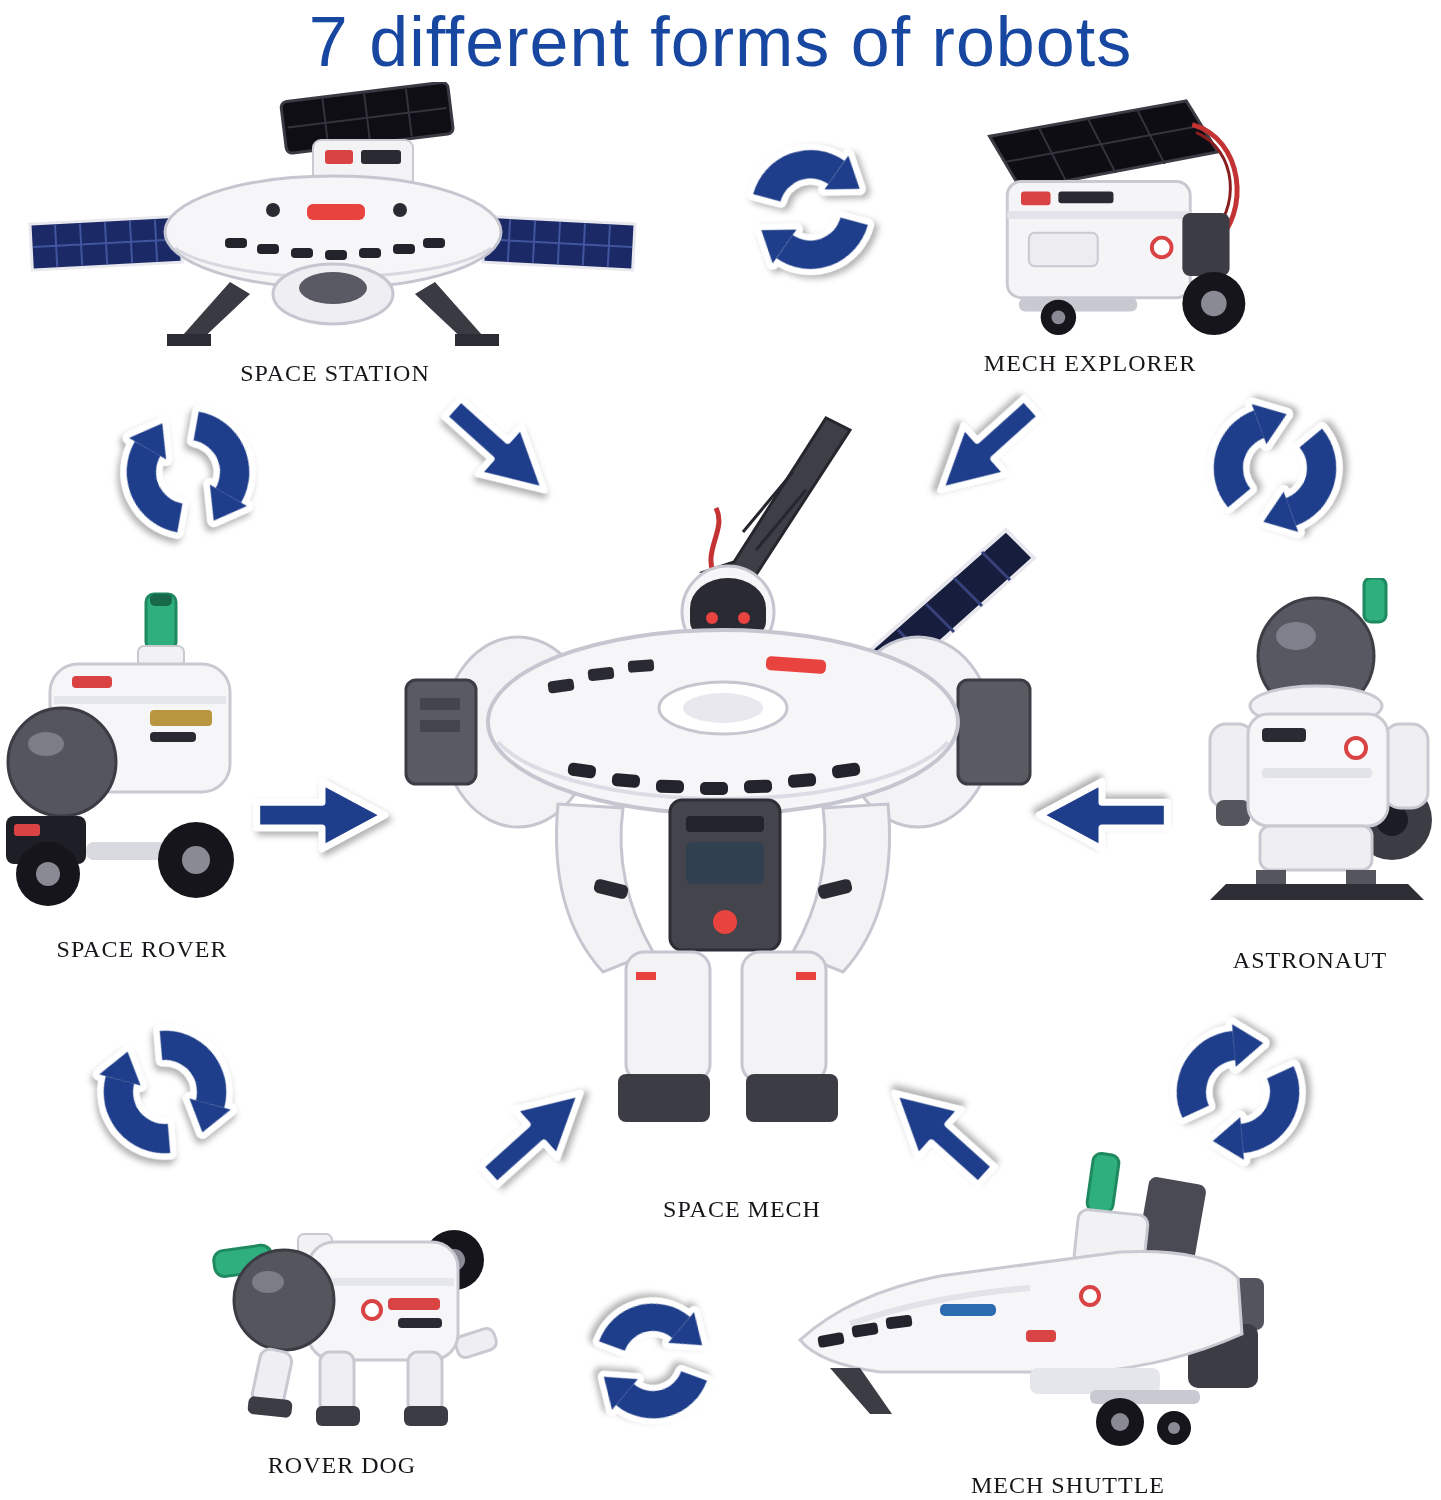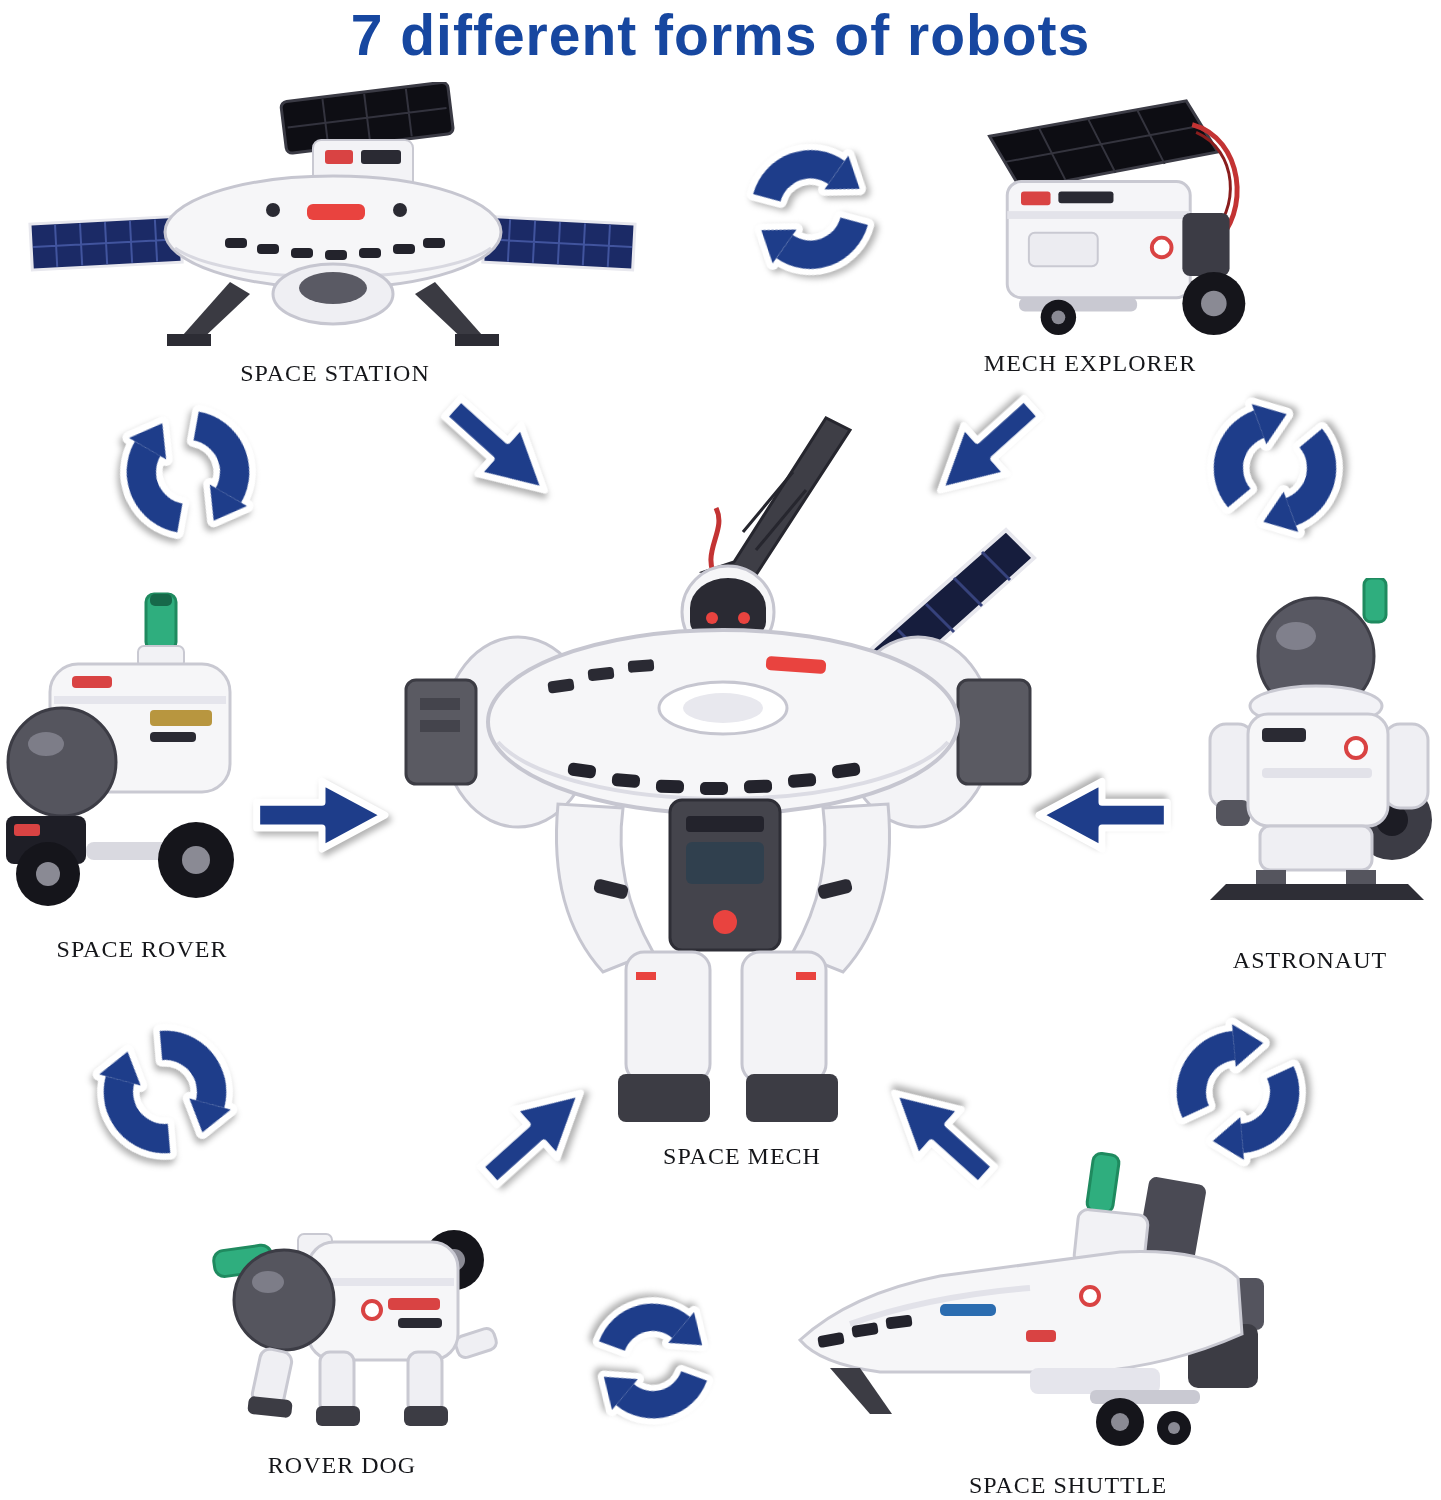--- a/index.html
+++ b/index.html
@@ -4,21 +4,21 @@
 <style>
   * { margin:0; padding:0; box-sizing:border-box; }
   html,body { background:#ffffff; }
   body { font-family:"Liberation Sans", sans-serif; }
   .canvas {
     position:relative; width:1441px; height:1500px;
     background:#ffffff; overflow:hidden; margin:0 auto;
   }
   .title {
     position:absolute; top:2px; left:0; width:100%;
-    text-align:center; font-size:57px; font-weight:bold;
+    text-align:center; font-size:70px; font-weight:normal;
     color:#1747a0; letter-spacing:1px;
   }
   .label {
     position:absolute; width:300px; text-align:center;
     font-family:"Liberation Serif", serif; font-size:24px;
     color:#15161a; letter-spacing:1px; white-space:nowrap;
   }
   .fig { position:absolute; }
   .fig svg { display:block; width:100%; height:auto; }
   .arrow { position:absolute; filter:drop-shadow(3px 4px 3px rgba(0,0,0,0.30)); }
@@ -204,21 +204,21 @@
       <rect x="196" y="470" width="34" height="14" rx="5" fill="#2a2a33" transform="rotate(14 213 477)"></rect>
       <rect x="420" y="470" width="34" height="14" rx="5" fill="#2a2a33" transform="rotate(-14 437 477)"></rect>
       <rect x="228" y="540" width="84" height="130" rx="18" fill="#f3f3f6" stroke="#c6c6d0" stroke-width="3"></rect>
       <rect x="344" y="540" width="84" height="130" rx="18" fill="#f3f3f6" stroke="#c6c6d0" stroke-width="3"></rect>
       <rect x="238" y="560" width="20" height="8" fill="#e9433f"></rect>
       <rect x="398" y="560" width="20" height="8" fill="#e9433f"></rect>
       <rect x="220" y="662" width="92" height="48" rx="8" fill="#3c3c44"></rect>
       <rect x="348" y="662" width="92" height="48" rx="8" fill="#3c3c44"></rect>
     </svg>
   </div>
-  <div class="label" style="left:592px; top:1143px;">SPACE MECH</div>
+  <div class="label" style="left:592px; top:1196px;">SPACE MECH</div>
 
   <div class="fig" style="left:212px; top:1182px; width:305px;">
     <svg viewBox="0 0 305 260">
       <rect x="2" y="66" width="58" height="26" rx="10" fill="#2fae7e" stroke="#1f8a5f" stroke-width="3" transform="rotate(-8 30 79)"></rect>
       <rect x="86" y="52" width="34" height="26" rx="6" fill="#f2f2f5" stroke="#c9c9d2" stroke-width="2"></rect>
       <circle cx="242" cy="78" r="30" fill="#15151b"></circle>
       <circle cx="242" cy="78" r="11" fill="#8a8a94"></circle>
       <rect x="244" y="150" width="40" height="22" rx="8" fill="#efeff3" stroke="#c9c9d2" stroke-width="3" transform="rotate(-18 264 161)"></rect>
       <rect x="96" y="60" width="150" height="118" rx="26" fill="#f6f6f8" stroke="#c9c9d2" stroke-width="3"></rect>
       <rect x="100" y="96" width="142" height="8" fill="#e5e5ec"></rect>
@@ -256,21 +256,21 @@
       <rect x="236" y="202" width="30" height="12" rx="4" fill="#d94343"></rect>
       <rect x="240" y="240" width="130" height="26" rx="8" fill="#e5e5ec"></rect>
       <rect x="300" y="262" width="110" height="14" rx="6" fill="#c9c9d2"></rect>
       <circle cx="330" cy="294" r="24" fill="#15151b"></circle>
       <circle cx="330" cy="294" r="9" fill="#8a8a94"></circle>
       <circle cx="384" cy="300" r="17" fill="#15151b"></circle>
       <circle cx="384" cy="300" r="6" fill="#8a8a94"></circle>
       <path d="M40 240 L80 286 L102 286 L70 240 Z" fill="#3c3c44"></path>
     </svg>
   </div>
-  <div class="label" style="left:918px; top:1472px;">SPACE SHUTTLE</div>
+  <div class="label" style="left:918px; top:1472px;">MECH SHUTTLE</div>
 
   <div class="arrow" style="left:733px; top:132px; width:155px; transform:rotate(-15deg);">
     <svg viewBox="0 0 120 120">
         <use href="#cycle-arrow-shape"></use>
       </svg>
   </div>
   <div class="arrow" style="left:108px; top:392px; width:160px; transform:rotate(70deg);">
     <svg viewBox="0 0 120 120">
         <use href="#cycle-arrow-shape"></use>
       </svg>

